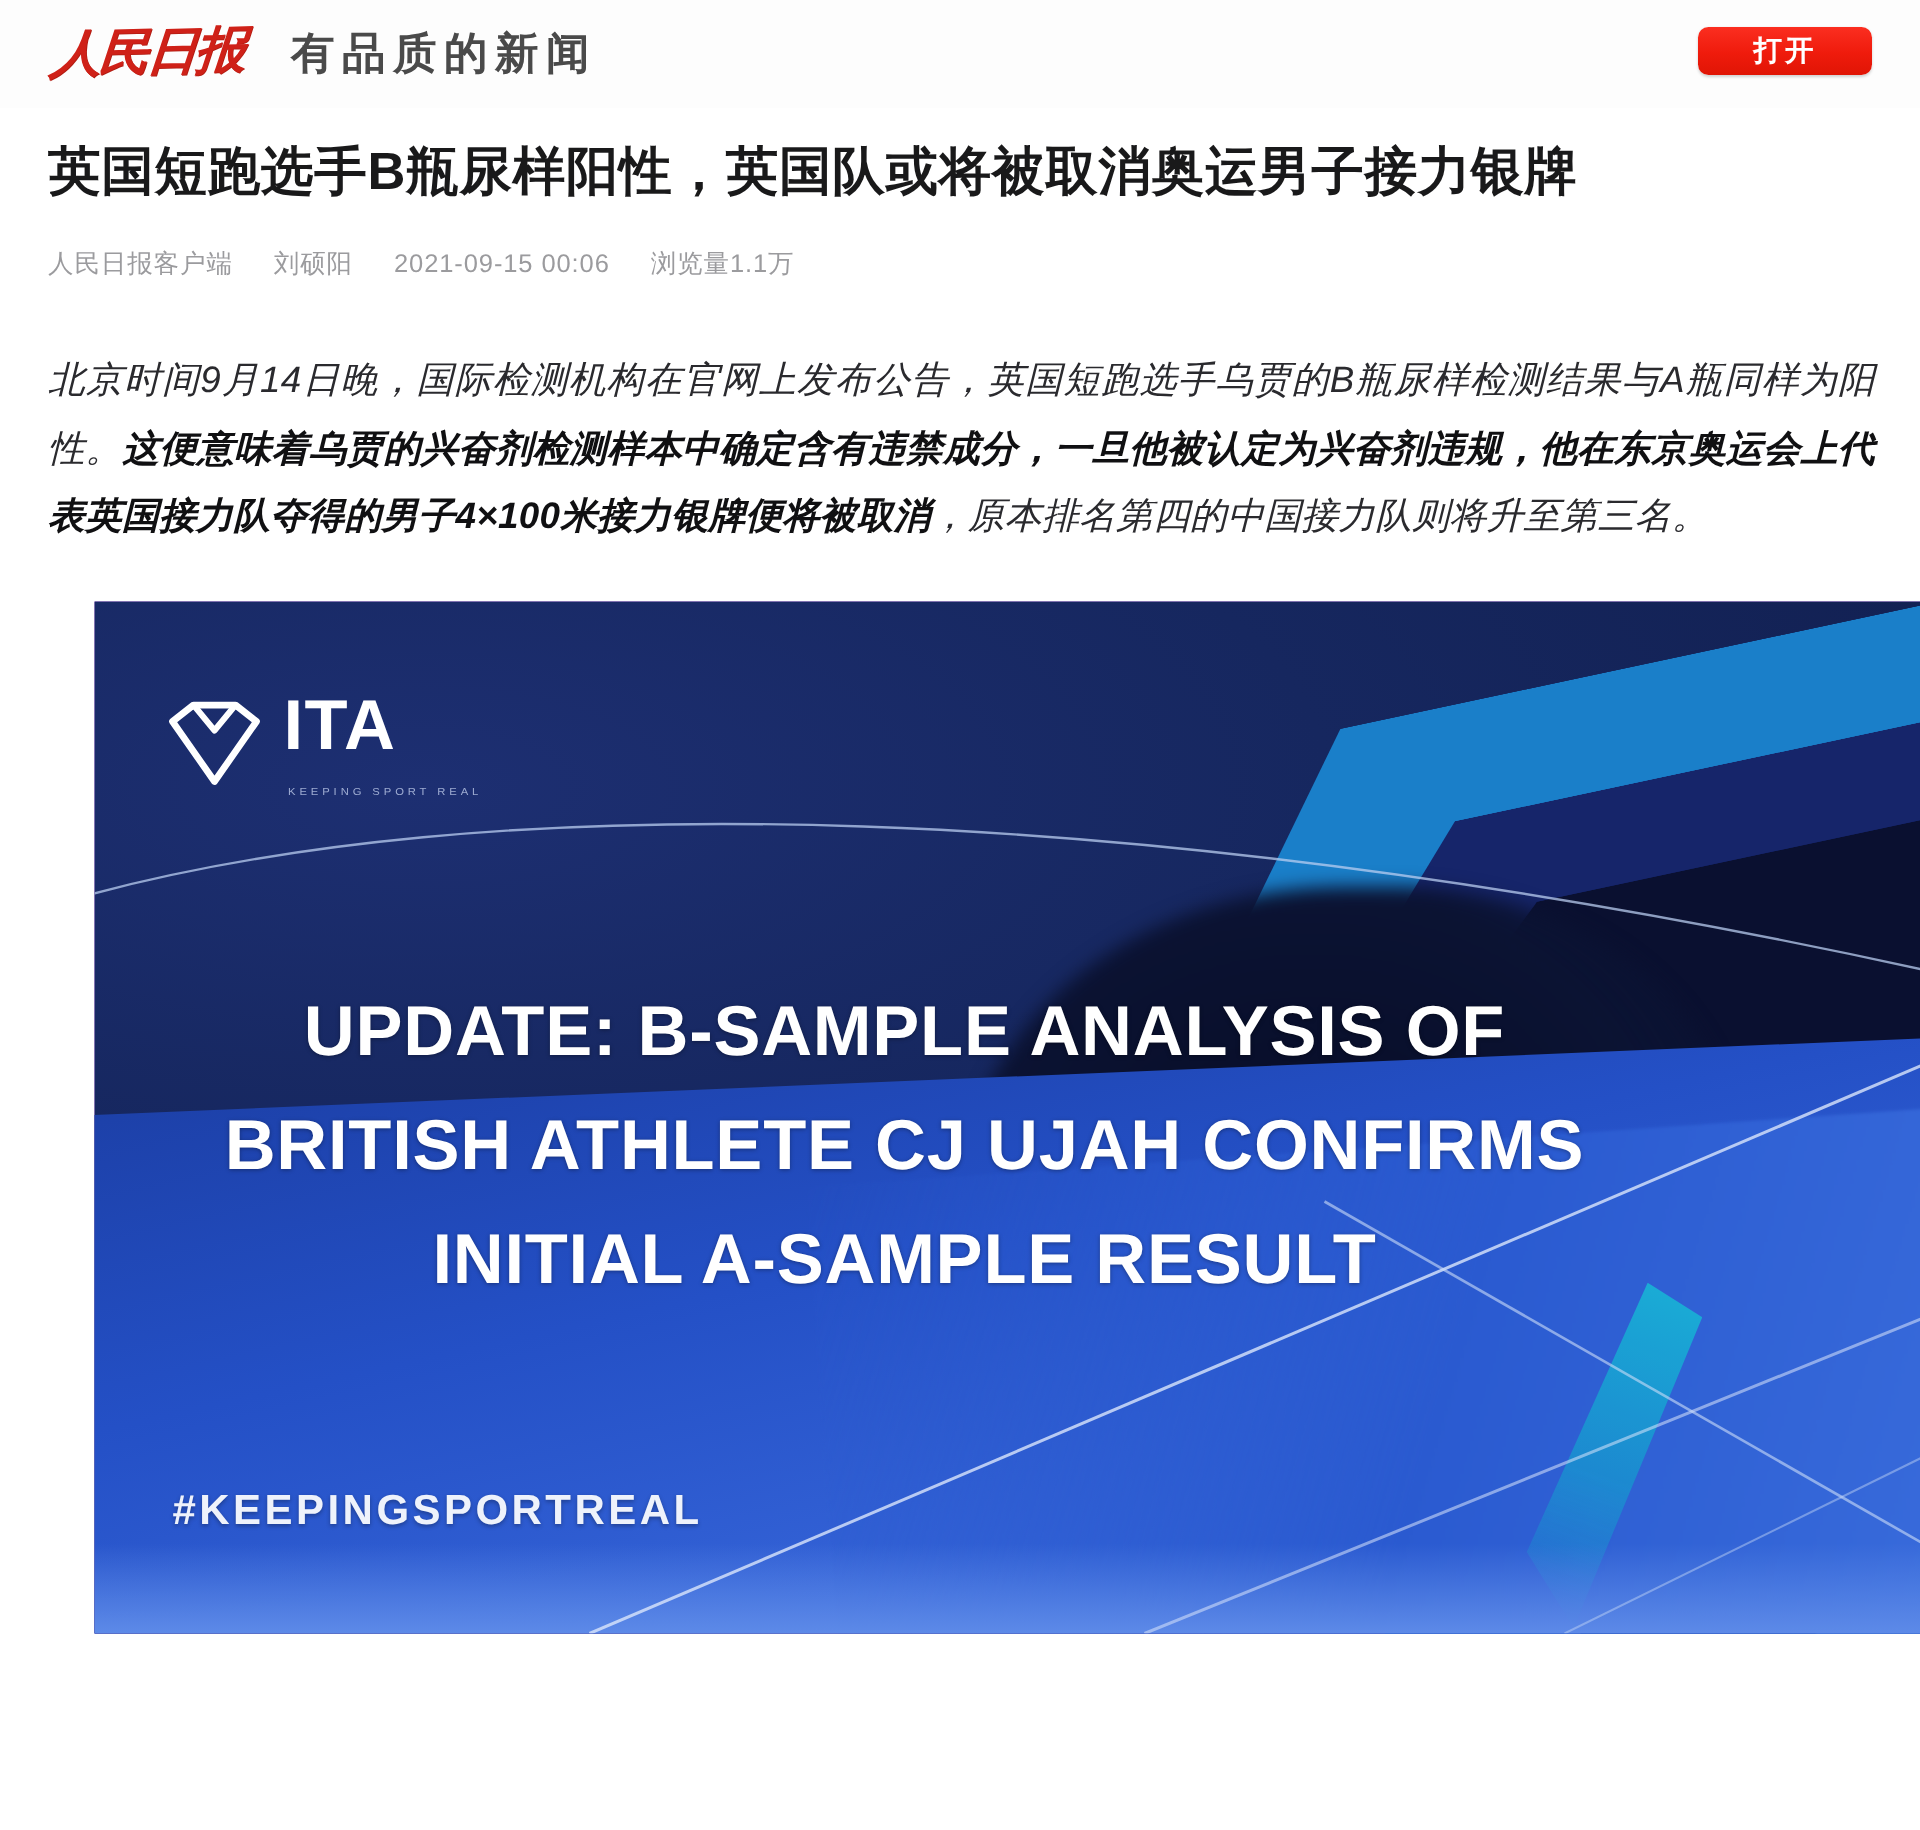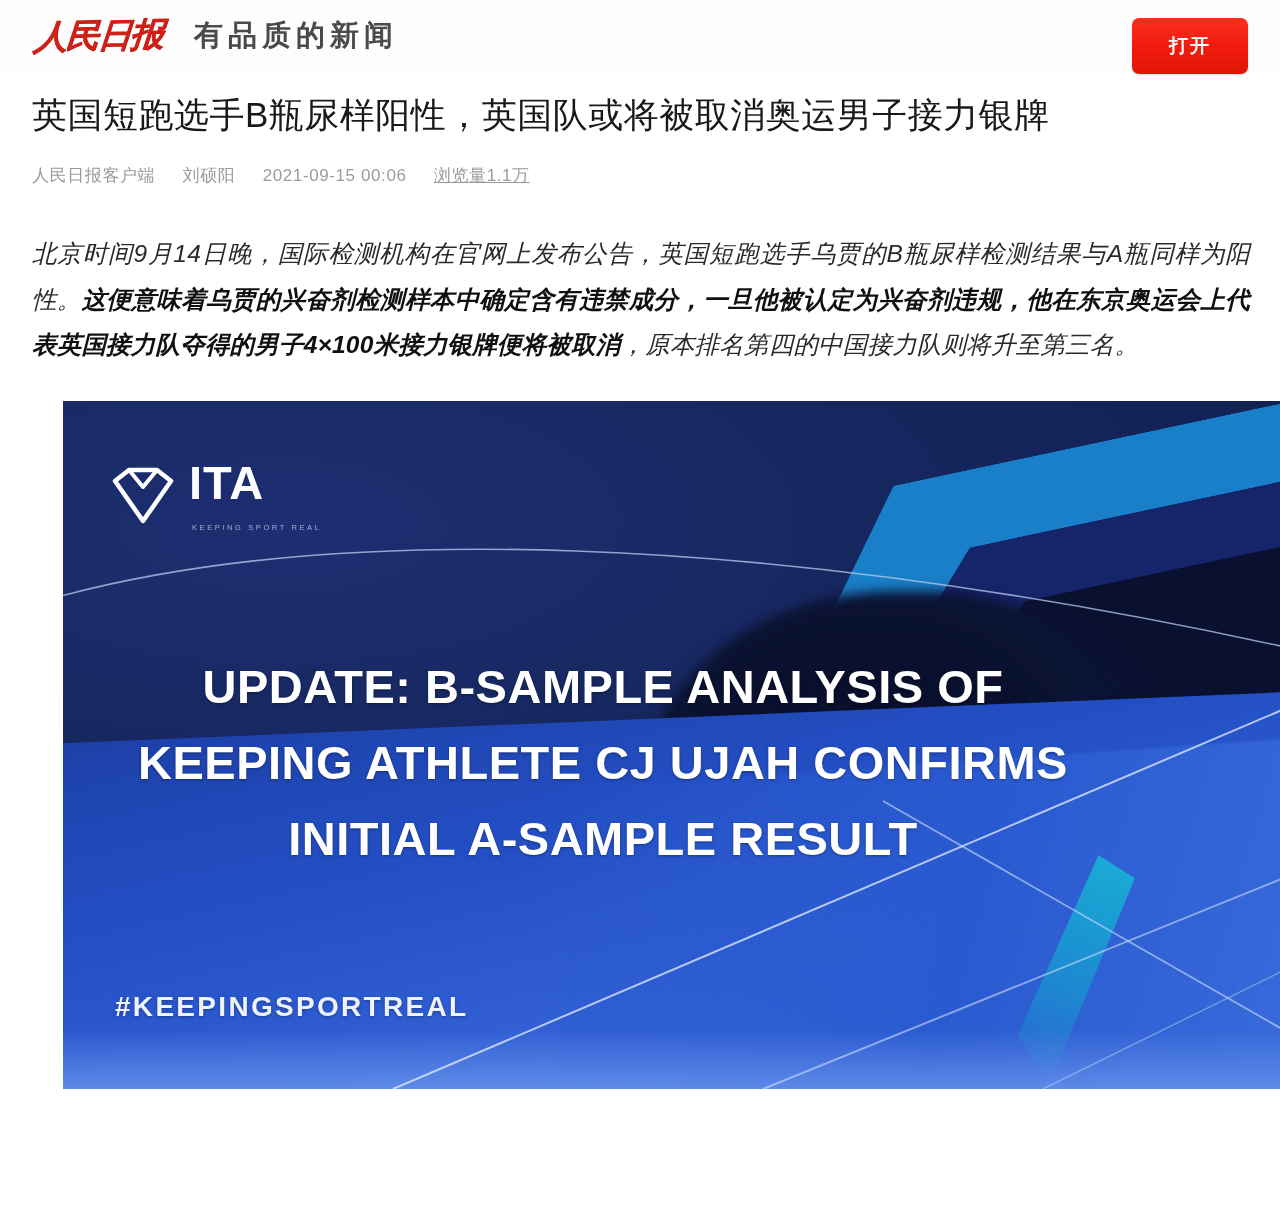--- a/index.html
+++ b/index.html
@@ -44,54 +44,54 @@
     font-weight: bold;
     color: #4a4a4a;
     letter-spacing: 5px;
     white-space: nowrap;
   }
   .open-button {
     position: absolute;
     right: 32px;
     top: 18px;
     width: 116px;
-    height: 56px;
+    height: 32px;
     border: none;
     border-radius: 7px;
     background: linear-gradient(180deg, #fb2e20 0%, #ef1b0c 55%, #e01505 100%);
     color: #ffffff;
     font-size: 19px;
     font-weight: bold;
     letter-spacing: 2px;
     cursor: pointer;
     font-family: "Liberation Sans", "DejaVu Sans", sans-serif;
     box-shadow: 0 1px 2px rgba(0,0,0,0.18);
   }
 
   
   .article {
     padding: 8px 30px 0 32px;
   }
   .headline {
     font-size: 35px;
-    font-weight: normal;
+    font-weight: bold;
     line-height: 1.32;
     color: #19191a;
     letter-spacing: 0.5px;
     margin: 12px 0 0 0;
     white-space: nowrap;
   }
   .meta {
     margin-top: 26px;
     font-size: 17px;
     color: #9b9b9e;
     letter-spacing: 0.6px;
   }
   .meta span { margin-right: 22px; }
-  .meta span:last-child { margin-right: 18px; text-decoration: underline; }
+  .meta span:last-child { margin-right: 18px; }
 
   .body-text {
     margin-top: 44px;
     font-size: 24.5px;
     line-height: 1.85;
     color: #2a2a2e;
     letter-spacing: 0.2px;
     text-align: justify;
     font-style: italic;
   }
@@ -305,20 +305,20 @@
           <path d="M18 3 L32 20 L46 3" fill="none" stroke="#ffffff" stroke-width="4" stroke-linejoin="round"></path>
         </svg>
         <div class="ita-text-wrap">
           <div class="ita-text">ITA</div>
           <div class="ita-sub">KEEPING SPORT REAL</div>
         </div>
       </div>
 
       <div class="banner-head">
         <div>UPDATE: B-SAMPLE ANALYSIS OF</div>
-        <div>KEEPING ATHLETE CJ UJAH CONFIRMS</div>
+        <div>BRITISH ATHLETE CJ UJAH CONFIRMS</div>
         <div>INITIAL A-SAMPLE RESULT</div>
       </div>
 
       <div class="banner-hashtag">#KEEPINGSPORTREAL</div>
     </div>
   </div>
 </div>
 
 </body></html>

